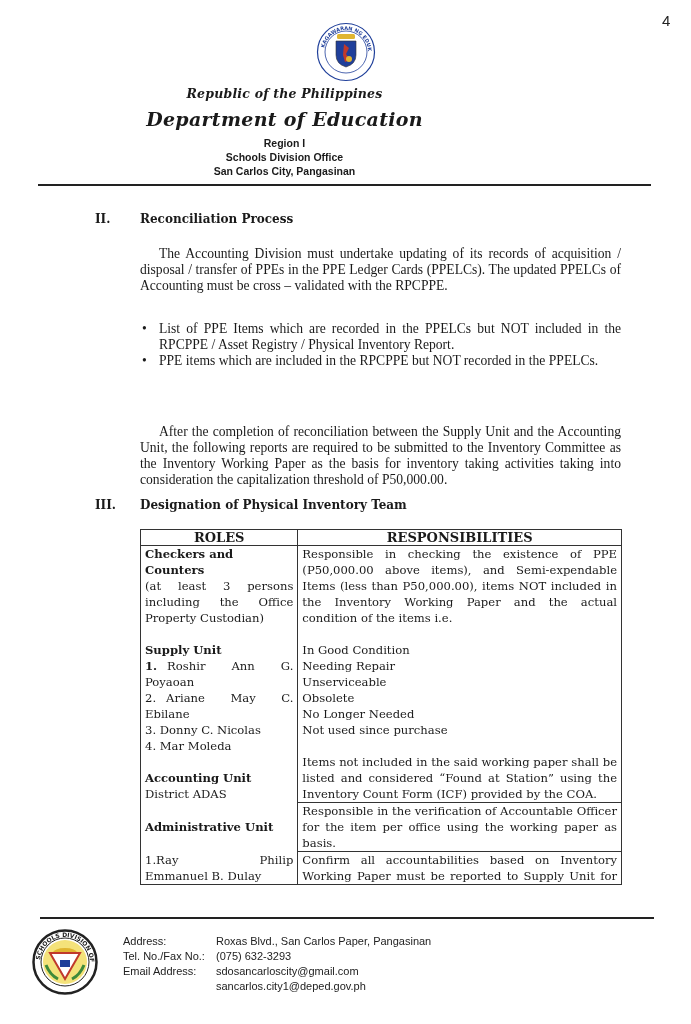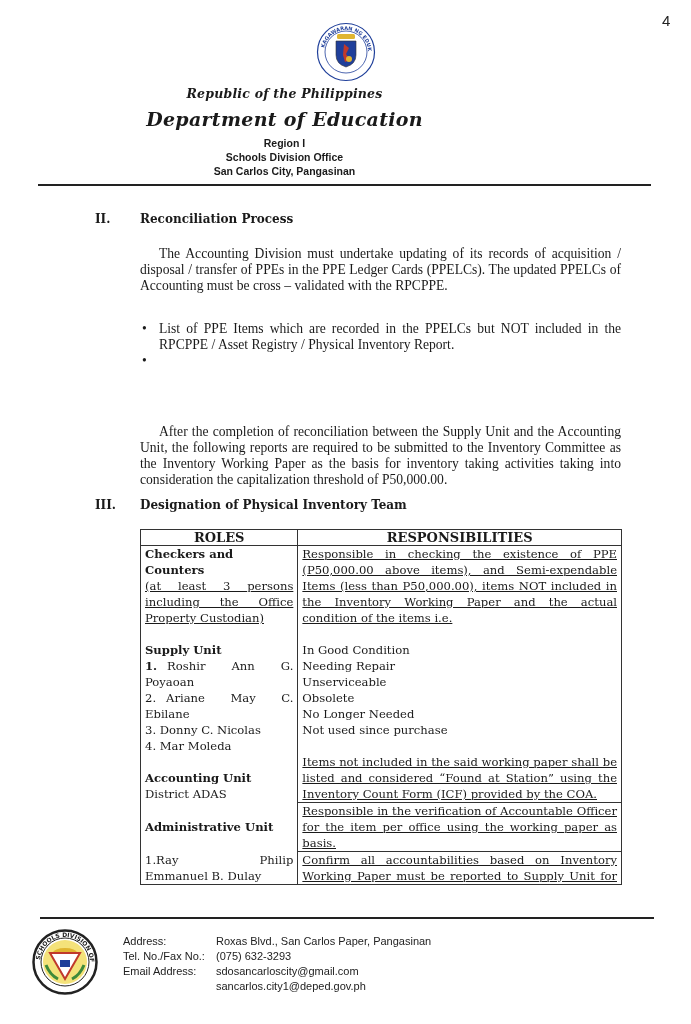--- a/index.html
+++ b/index.html
@@ -27,21 +27,21 @@
   .bullets li { position:relative; padding-left:19px; text-align:justify; }
   .bullets li .dot { position:absolute; left:2px; top:0; }
 
   table.team { position:absolute; left:140px; top:529px; width:482px; border-collapse:collapse;
                font-family:"DejaVu Serif", serif; font-size:11.6px; line-height:16px; }
   table.team th, table.team td { border:1.3px solid #333; padding:0 4px; vertical-align:top; }
   table.team th { font-weight:bold; text-align:center; font-size:13px; line-height:14px; padding-top:1px; }
   table.team td.role { width:139px; border-top:none; border-bottom:none; }
   table.team td.role.first { border-top:1.3px solid #333; }
   table.team td.role.last { border-bottom:1.3px solid #333; }
-  .jus { text-align:justify; text-align-last:left;text-decoration:underline; }
+  .jus { text-align:justify; text-align-last:left; }
   .b { font-weight:bold; }
   .blk { display:block; }
   .just-line { display:flex; justify-content:space-between; }
 
   .footer-seal { position:absolute; left:32px; top:929px; width:66px; height:66px; }
   .foot { position:absolute; font-family:"Liberation Sans", sans-serif; font-size:11px; line-height:15px; color:#222; }
   .foot-lbl { left:123px; top:934px; }
   .foot-val { left:216px; top:934px; }
 </style>
 </head>
@@ -67,21 +67,21 @@
 <div class="hdr hdr-sm hdr-city">San Carlos City, Pangasinan</div>
 <div class="rule rule-top"></div>
 
 <div class="sec sec-num" style="top:212px;">II.</div>
 <div class="sec sec-title" style="top:212px;">Reconciliation Process</div>
 
 <div class="para" style="top:246px;"><span class="ind"></span><span>The Accounting Division must undertake updating of its records of acquisition / disposal / transfer of PPEs in the PPE Ledger Cards (PPELCs). The updated PPELCs of Accounting must be cross – validated with the RPCPPE.</span></div>
 
 <ul class="bullets" style="top:321px;">
   <li><span class="dot">•</span><span>List of PPE Items which are recorded in the PPELCs but NOT included in the RPCPPE / Asset Registry / Physical Inventory Report.</span></li>
-  <li><span class="dot">•</span></li>
+  <li><span class="dot">•</span><span>PPE items which are included in the RPCPPE but NOT recorded in the PPELCs.</span></li>
 </ul>
 
 <div class="para" style="top:400px;margin-top:24px;"><span class="ind"></span><span>After the completion of reconciliation between the Supply Unit and the Accounting Unit, the following reports are required to be submitted to the Inventory Committee as the Inventory Working Paper as the basis for inventory taking activities taking into consideration the capitalization threshold of P50,000.00.</span></div>
 
 <div class="sec sec-num" style="top:498px;">III.</div>
 <div class="sec sec-title" style="top:498px;">Designation of Physical Inventory Team</div>
 
 <table class="team">
   <thead>
     <tr>

